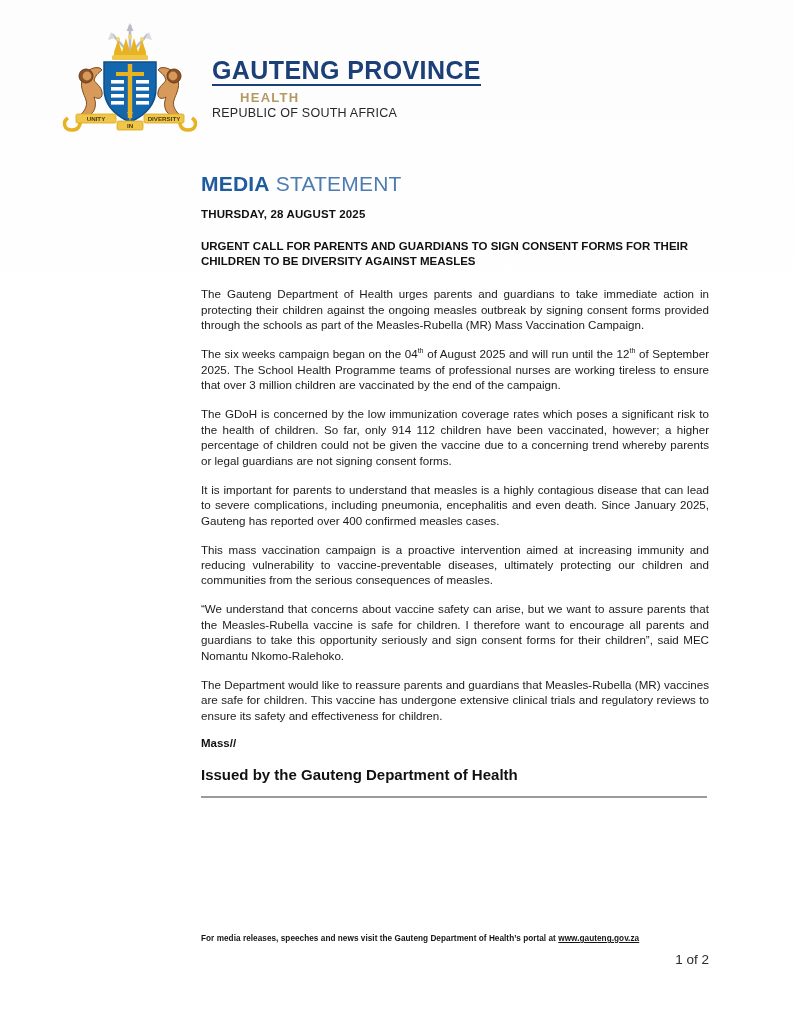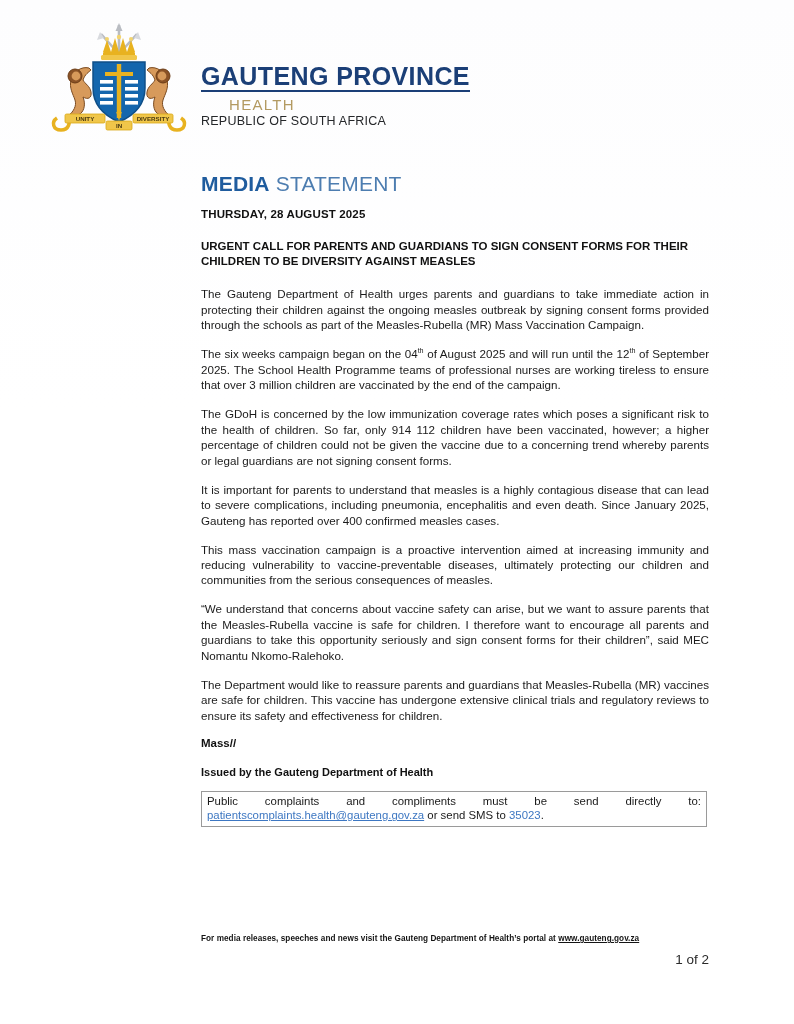--- a/index.html
+++ b/index.html
@@ -17,24 +17,24 @@
   }
   .page {
     position: absolute;
     inset: 0;
     background: linear-gradient(180deg, #fdfdfe 0%, #ffffff 40%);
   }
 
   
   .letterhead {
     position: absolute;
-    left: 45px;
+    left: 56px;
     top: 22px;
     display: flex;
-    align-items: center;
+    align-items: flex-start;
   }
   .crest {
     width: 148px;
     height: 112px;
     flex: none;
   }
   .lh-text {
     margin-left: 8px;
     padding-top: 36px;
   }
@@ -42,22 +42,22 @@
     font-size: 25px;
     font-weight: bold;
     letter-spacing: 0.4px;
     color: #1b3f77;
     line-height: 1.0;
     border-bottom: 2px solid #1b3f77;
     display: inline-block;
     padding-bottom: 1px;
   }
   .lh-health {
-    font-size: 15px;
-    font-weight: normal;
+    font-size: 13px;
+    font-weight: bold;
     letter-spacing: 1.3px;
     color: #b39a62;
     margin-top: 5px;
     line-height: 1.05;
     padding-left: 28px;
   }
   .lh-rsa {
     font-size: 12.5px;
     letter-spacing: 0.25px;
     color: #25272a;
@@ -113,21 +113,21 @@
     vertical-align: super;
     line-height: 0;
   }
   .ends {
     font-size: 11.5px;
     font-weight: bold;
     margin: 2px 0 17px 0;
     color: #111;
   }
   .issued {
-    font-size: 11px;
+    font-size: 15px;
     font-weight: bold;
     margin: 0 0 13px 0;
     color: #111;
   }
 
   
   .contact-box {
     border: 1px solid #9a9a9a;
     width: 506px;
     box-sizing: border-box;
@@ -280,21 +280,20 @@
 
     <p class="para">“We understand that concerns about vaccine safety can arise, but we want to assure parents that the Measles-Rubella vaccine is safe for children. I therefore want to encourage all parents and guardians to take this opportunity seriously and sign consent forms for their children”, said MEC Nomantu Nkomo-Ralehoko.</p>
 
     <p class="para">The Department would like to reassure parents and guardians that Measles-Rubella (MR) vaccines are safe for children. This vaccine has undergone extensive clinical trials and regulatory reviews to ensure its safety and effectiveness for children.</p>
 
     <div class="ends">Mass//</div>
 
     <div class="issued">Issued by the Gauteng Department of Health</div>
 
     <div class="contact-box">
-      <div class="contact-row"><span>Public complaints and compliments must be send directly to: </span><a class="maillink" href="#">patientscomplaints.health@gauteng.gov.za</a><span> or send SMS to </span><span class="smscode">35023</span><span>.</span></div>
     </div>
 
   </div>
 
   <div class="footer-note"><span>For media releases, speeches and news visit the Gauteng Department of Health’s portal at </span><a class="weblink" href="#">www.gauteng.gov.za</a></div>
 
   <div class="page-number">1 of 2</div>
 
 </div>
 

